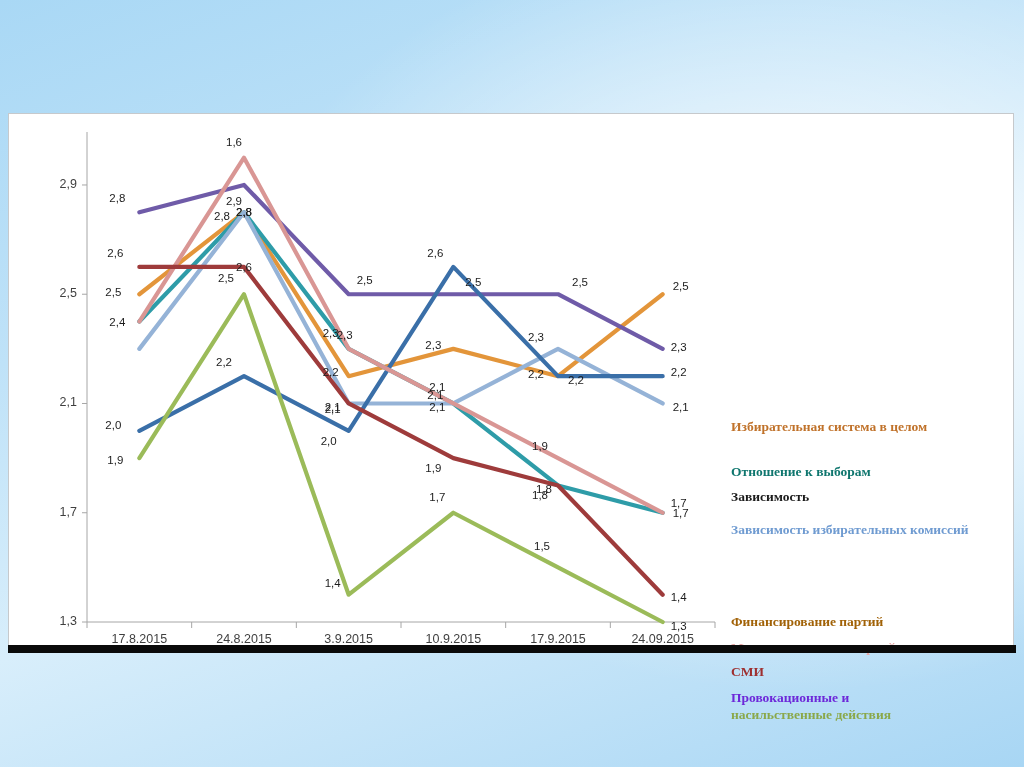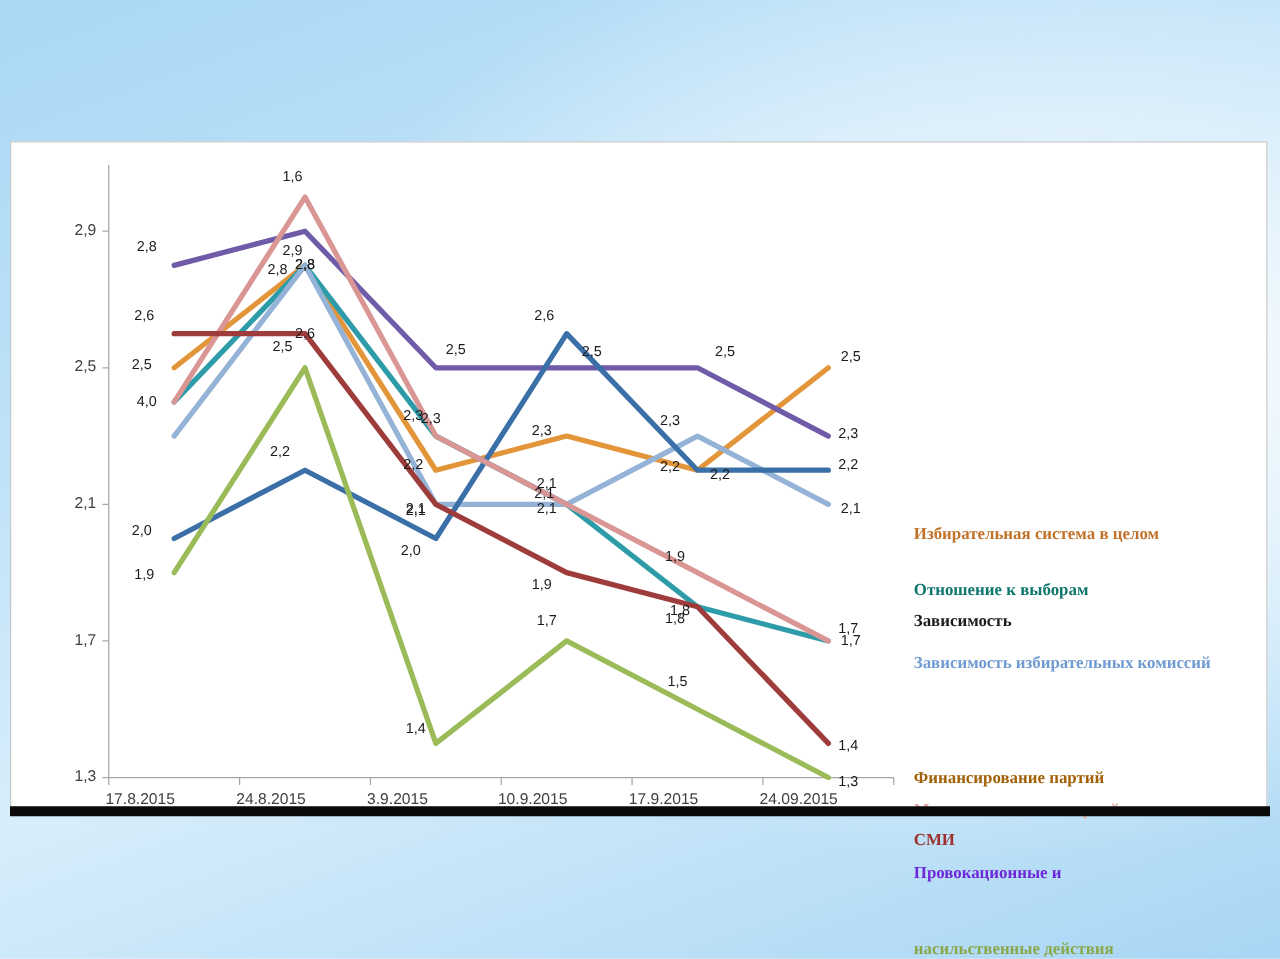--- a/index.html
+++ b/index.html
@@ -25,21 +25,21 @@
 
   .plot{position:absolute;left:0;top:0;width:1004px;height:532px;}
   svg{display:block;}
 
   
   .tick-y,.tick-x{
     font-family:"Liberation Sans", sans-serif;
     font-size:12.5px;color:#3f3f3f;position:absolute;white-space:nowrap;
   }
   .tick-y{text-align:right;}
-  .tick-x{}
+  .tick-x{text-align:center;}
 
   
   .dlabel{
     position:absolute;font-family:"Liberation Sans", sans-serif;
     font-size:11.5px;color:#1c1c1c;white-space:nowrap;
     transform:translate(-50%,-50%);
   }
 
   
   .legend{position:absolute;left:722px;top:288px;width:300px;}
@@ -99,21 +99,21 @@
           <div class="dlabel" style="left: 321.667px; top: 258.171px;">2,2</div>
           <div class="dlabel" style="left: 424.333px; top: 230.857px;">2,3</div>
           <div class="dlabel" style="left: 527px; top: 260.171px;">2,2</div>
           <div class="dlabel" style="left: 671.667px; top: 172.229px;">2,5</div>
           <div class="dlabel" style="left: 108.333px; top: 84.2857px;">2,8</div>
           <div class="dlabel" style="left: 225px; top: 86.9714px;">2,9</div>
           <div class="dlabel" style="left: 355.667px; top: 166.229px;">2,5</div>
           <div class="dlabel" style="left: 464.333px; top: 168.229px;">2,5</div>
           <div class="dlabel" style="left: 571px; top: 168.229px;">2,5</div>
           <div class="dlabel" style="left: 669.667px; top: 232.857px;">2,3</div>
-          <div class="dlabel" style="left: 108.333px; top: 207.543px;">4,0</div>
+          <div class="dlabel" style="left: 108.333px; top: 207.543px;">2,4</div>
           <div class="dlabel" style="left: 235px; top: 98.2857px;">2,8</div>
           <div class="dlabel" style="left: 335.667px; top: 220.857px;">2,3</div>
           <div class="dlabel" style="left: 426.333px; top: 281.486px;">2,1</div>
           <div class="dlabel" style="left: 535px; top: 375.429px;">1,8</div>
           <div class="dlabel" style="left: 669.667px; top: 388.743px;">1,7</div>
           <div class="dlabel" style="left: 235px; top: 98.2857px;">2,8</div>
           <div class="dlabel" style="left: 323.667px; top: 295.486px;">2,1</div>
           <div class="dlabel" style="left: 428.333px; top: 293.486px;">2,1</div>
           <div class="dlabel" style="left: 527px; top: 222.857px;">2,3</div>
           <div class="dlabel" style="left: 671.667px; top: 293.486px;">2,1</div>
@@ -144,20 +144,20 @@
 
       <div class="legend" id="legend">
           <div class="legend-item" style="color: rgb(192, 114, 42); top: 17px; left: 0px;">Избирательная система в целом</div>
           <div class="legend-item" style="color: #0f766e; top: 62px; left: 0px;">Отношение к выборам</div>
           <div class="legend-item" style="color: rgb(27, 27, 27); top: 87px; left: 0px;">Зависимость</div>
           <div class="legend-item" style="color: rgb(111, 155, 209); top: 120px; left: 0px;">Зависимость избирательных комиссий</div>
           <div class="legend-item" style="color: #a16207; top: 212px; left: 0px;">Финансирование партий</div>
           <div class="legend-item" style="color: rgb(232, 168, 166); top: 238px; left: 0px;">Митинги и пикеты партий</div>
           <div class="legend-item" style="color: rgb(158, 47, 47); top: 262px; left: 0px;">СМИ</div>
           <div class="legend-item" style="color: #6d28d9; top: 288px; left: 0px;">Провокационные и</div>
-          <div class="legend-item" style="color: rgb(138, 168, 74); top: 305px; left: 0px; margin-top: 44px;">насильственные действия</div>
+          <div class="legend-item" style="color: rgb(138, 168, 74); top: 305px; left: 0px;">насильственные действия</div>
         </div>
     </div>
   </div>
 
   <div class="panel-shadow"></div>
 
 </div>
 
 </body></html>

